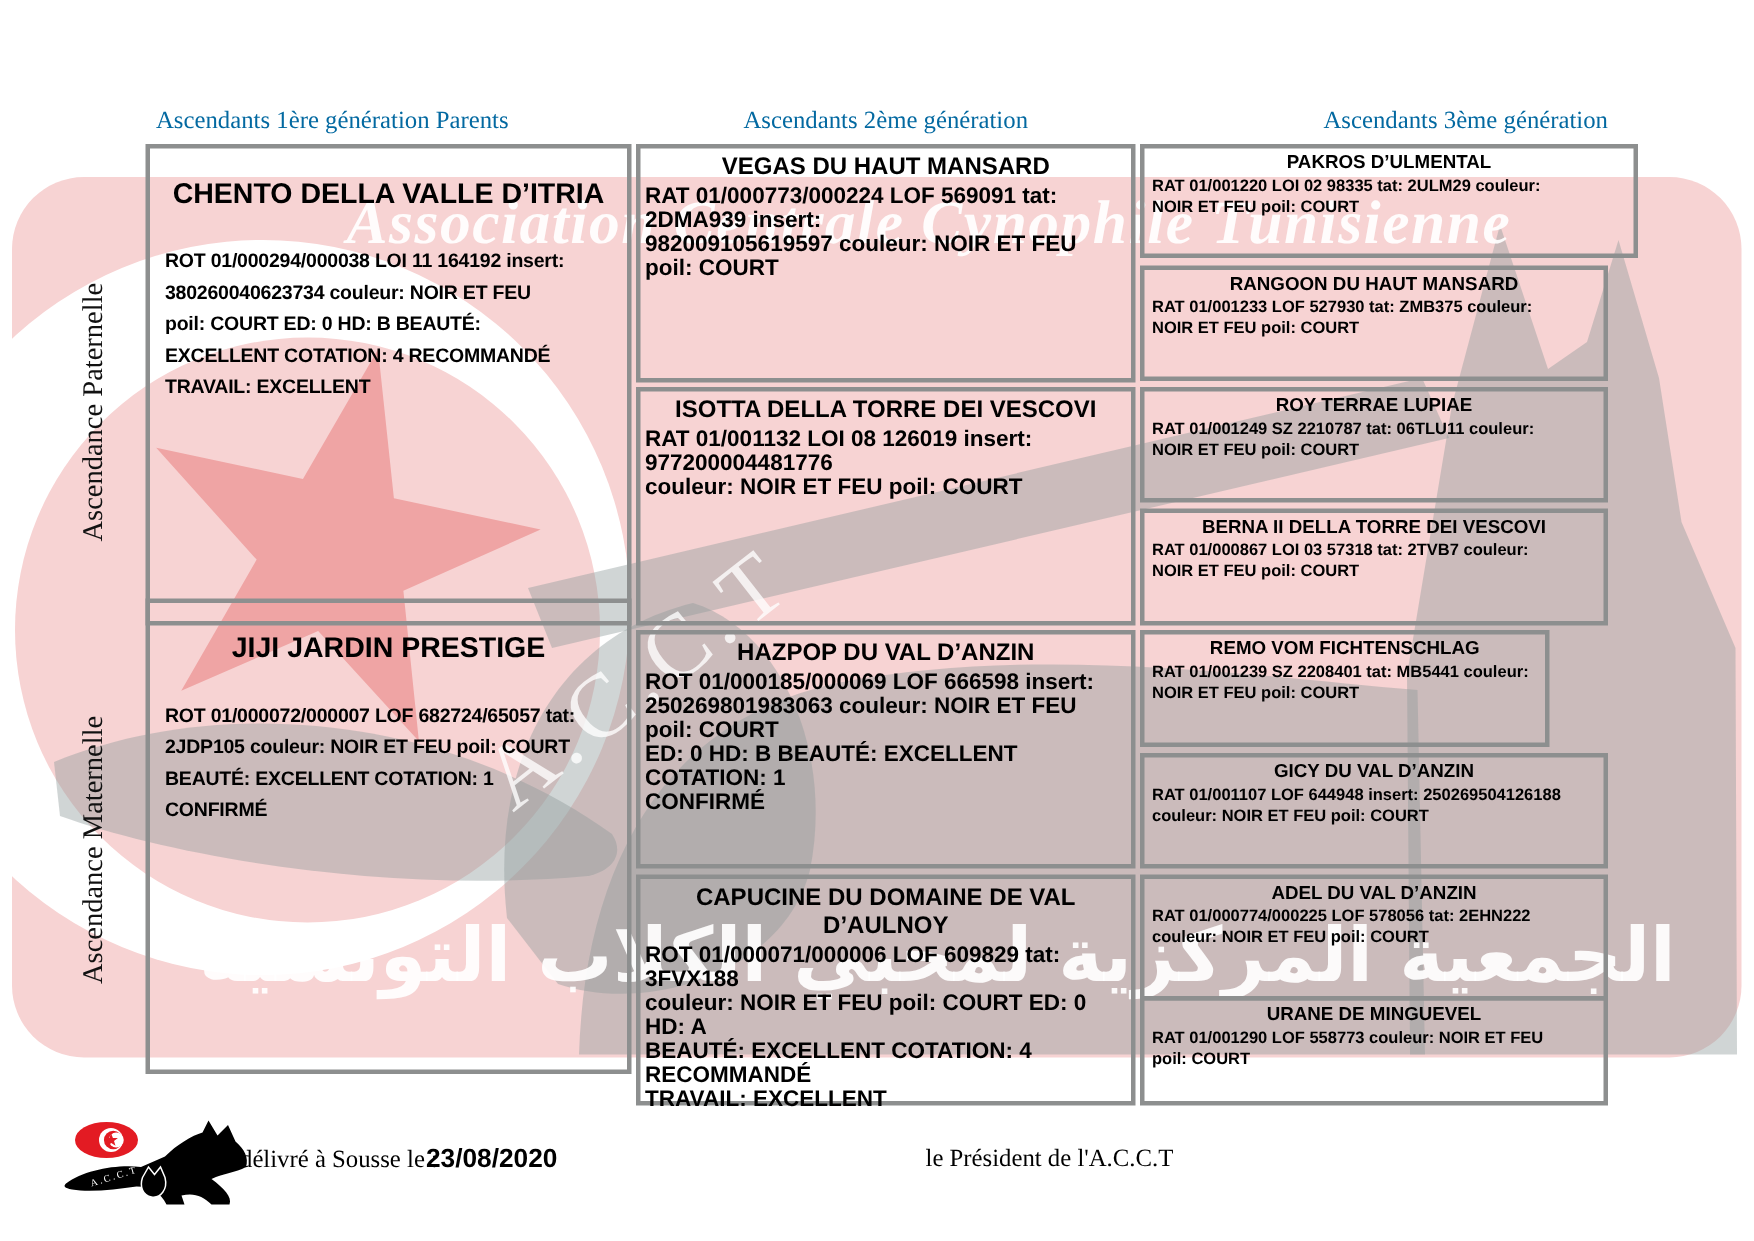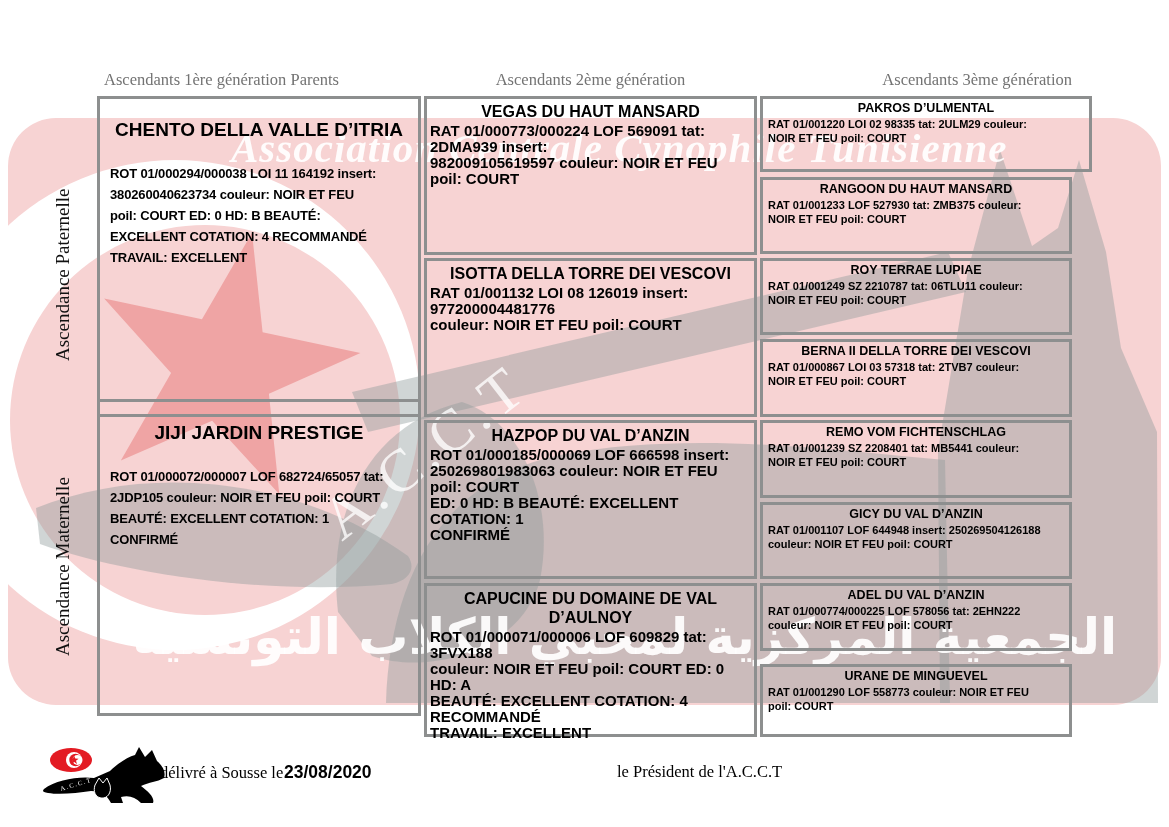--- a/index.html
+++ b/index.html
@@ -14,21 +14,21 @@
             font-family:"Liberation Serif",serif;font-style:italic;font-weight:bold;
             font-size:41px;color:rgba(255,255,255,0.92);letter-spacing:1px;}
   .wm-acct{position:absolute;left:330px;top:492px;transform:rotate(-38deg);transform-origin:0 50%;
            font-family:"Liberation Serif",serif;font-size:60px;letter-spacing:5px;
            color:rgba(255,255,255,0.78);white-space:nowrap;}
   .wm-arabic{position:absolute;left:95px;top:608px;width:1060px;text-align:center;direction:rtl;
              font-family:"DejaVu Sans",sans-serif;font-weight:bold;font-size:50px;
              color:rgba(255,255,255,0.93);}
 
   
-  .colhead{position:absolute;top:70px;font-family:"Liberation Serif",serif;font-size:16.5px;color:#737373;}
+  .colhead{position:absolute;top:70px;font-family:"Liberation Serif",serif;font-size:16.5px;color:#0369a1;}
   .colhead.h1{left:104px;width:324px;text-align:left;}
   .colhead.h2{left:424px;width:333px;text-align:center;}
   .colhead.h3{left:760px;width:312px;text-align:right;}
 
   
   .sidelabel{position:absolute;font-family:"Liberation Serif",serif;font-size:19px;color:#111;
              writing-mode:vertical-rl;transform:rotate(180deg);}
   .sidelabel.pat{left:52px;top:156px;height:205px;}
   .sidelabel.mat{left:52px;top:434px;height:222px;}
 
@@ -135,31 +135,31 @@
   <div class="box gen3" style="left:760px;top:258px;width:312px;height:77px;">
     <div class="title">ROY TERRAE LUPIAE</div>
     <div class="details">RAT 01/001249 SZ 2210787 tat: 06TLU11 couleur:
 NOIR ET FEU poil: COURT</div>
   </div>
   <div class="box gen3" style="left:760px;top:339px;width:312px;height:78px;">
     <div class="title">BERNA II DELLA TORRE DEI VESCOVI</div>
     <div class="details">RAT 01/000867 LOI 03 57318 tat: 2TVB7 couleur:
 NOIR ET FEU poil: COURT</div>
   </div>
-  <div class="box gen3" style="left:760px;top:420px;width:312px;height:78px;">
+  <div class="box gen3" style="left:760px;top:420px;width:273px;height:78px;">
     <div class="title">REMO VOM FICHTENSCHLAG</div>
     <div class="details">RAT 01/001239 SZ 2208401 tat: MB5441 couleur:
 NOIR ET FEU poil: COURT</div>
   </div>
   <div class="box gen3" style="left:760px;top:502px;width:312px;height:77px;">
     <div class="title">GICY DU VAL D’ANZIN</div>
     <div class="details">RAT 01/001107 LOF 644948 insert: 250269504126188
 couleur: NOIR ET FEU poil: COURT</div>
   </div>
-  <div class="box gen3" style="left:760px;top:583px;width:312px;height:68px;">
+  <div class="box gen3" style="left:760px;top:583px;width:312px;height:84px;">
     <div class="title">ADEL DU VAL D’ANZIN</div>
     <div class="details">RAT 01/000774/000225 LOF 578056 tat: 2EHN222
 couleur: NOIR ET FEU poil: COURT</div>
   </div>
   <div class="box gen3" style="left:760px;top:664px;width:312px;height:73px;">
     <div class="title">URANE DE MINGUEVEL</div>
     <div class="details">RAT 01/001290 LOF 558773 couleur: NOIR ET FEU
 poil: COURT</div>
   </div>
 

